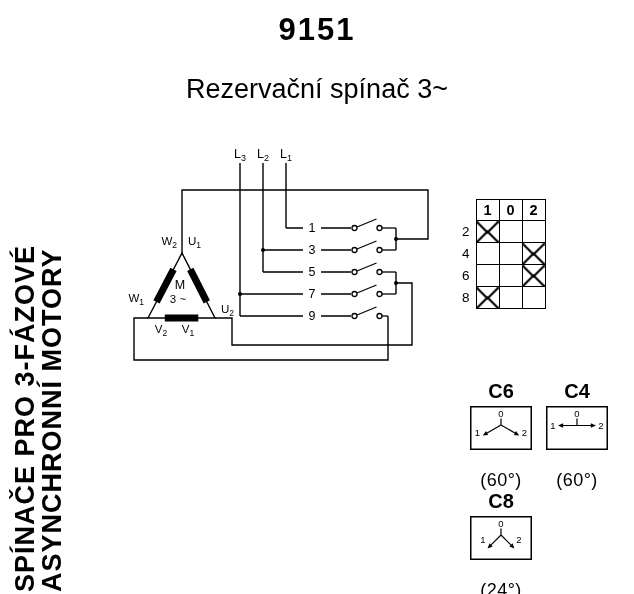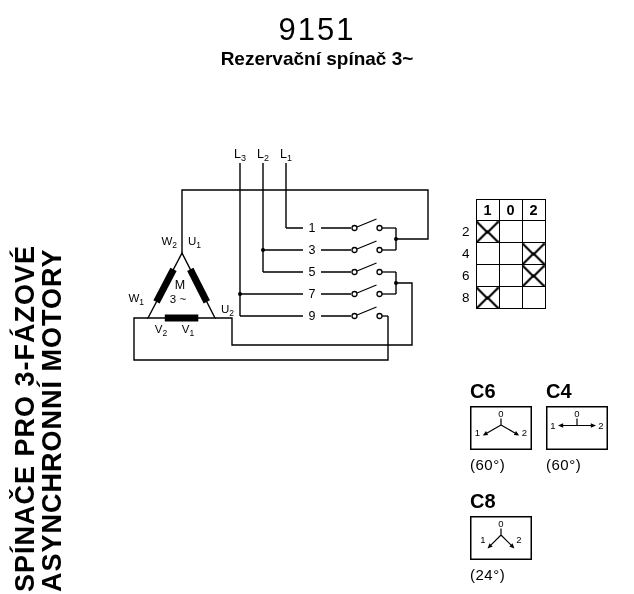--- a/index.html
+++ b/index.html
@@ -1,35 +1,35 @@
 <!DOCTYPE html>
 <html><head>
 <meta charset="utf-8">
 <style>
   *{margin:0;padding:0;box-sizing:border-box}
   html,body{background:#ffffff}
   .page{position:relative;width:634px;height:594px;background:#ffffff;font-family:"Liberation Sans",sans-serif;color:#000;overflow:hidden}
-  .title{position:absolute;top:12px;left:0;width:100%;text-align:center;font-size:31px;font-weight:normal;letter-spacing:2px}
-  .subtitle{position:absolute;top:48px;left:0;width:100%;text-align:center;font-size:19px;font-weight:bold}
+  .title{position:absolute;top:12px;left:0;width:100%;text-align:center;font-size:31px;font-weight:bold;letter-spacing:2px}
+  .subtitle{position:absolute;top:74px;left:0;width:100%;text-align:center;font-size:27px;font-weight:normal}
   .side-text{position:absolute;left:12px;top:592px;width:424px;height:56px;transform:rotate(-90deg);transform-origin:0 0;font-weight:bold;font-size:27px;line-height:27px;letter-spacing:1px;white-space:nowrap}
   .circuit{position:absolute;left:110px;top:140px}
   .circuit text{font-family:"Liberation Sans",sans-serif}
   .ctable{position:absolute;left:450px;top:199px;border-collapse:collapse;font-size:14px}
   .ctable td{padding:0;text-align:center;vertical-align:middle}
   .ctable td.lbl{width:26px;border:none;text-align:right;padding-right:6px;font-size:13.5px}
   .ctable td.hd{width:23px;height:21px;border:1.5px solid #000;font-weight:bold;font-size:14.5px}
   .ctable td.cell{width:23px;height:22px;border:1.5px solid #000}
   .ctable td.cell.marked{
     background-image:
       linear-gradient(to top right,transparent calc(50% - 1.1px),#000 calc(50% - 1.1px),#000 calc(50% + 1.1px),transparent calc(50% + 1.1px)),
       linear-gradient(to bottom right,transparent calc(50% - 1.1px),#000 calc(50% - 1.1px),#000 calc(50% + 1.1px),transparent calc(50% + 1.1px));
   }
-  .pos-block{position:absolute;width:62px;}
+  .pos-block{position:absolute;width:62px;text-align:center}
   .pos-label{font-size:20px;font-weight:bold;margin-bottom:3px}
-  .pos-angle{font-size:15px;margin-top:6px;letter-spacing:0.5px}
+  .pos-angle{font-size:18px;margin-top:20px;letter-spacing:0.5px}
   .pos-block svg{display:block}
   .pos-block svg text{font-family:"Liberation Sans",sans-serif}
 </style>
 </head>
 <body>
 
 <div class="page">
 
   <div class="title">9151</div>
   <div class="subtitle">Rezervační spínač 3~</div>

